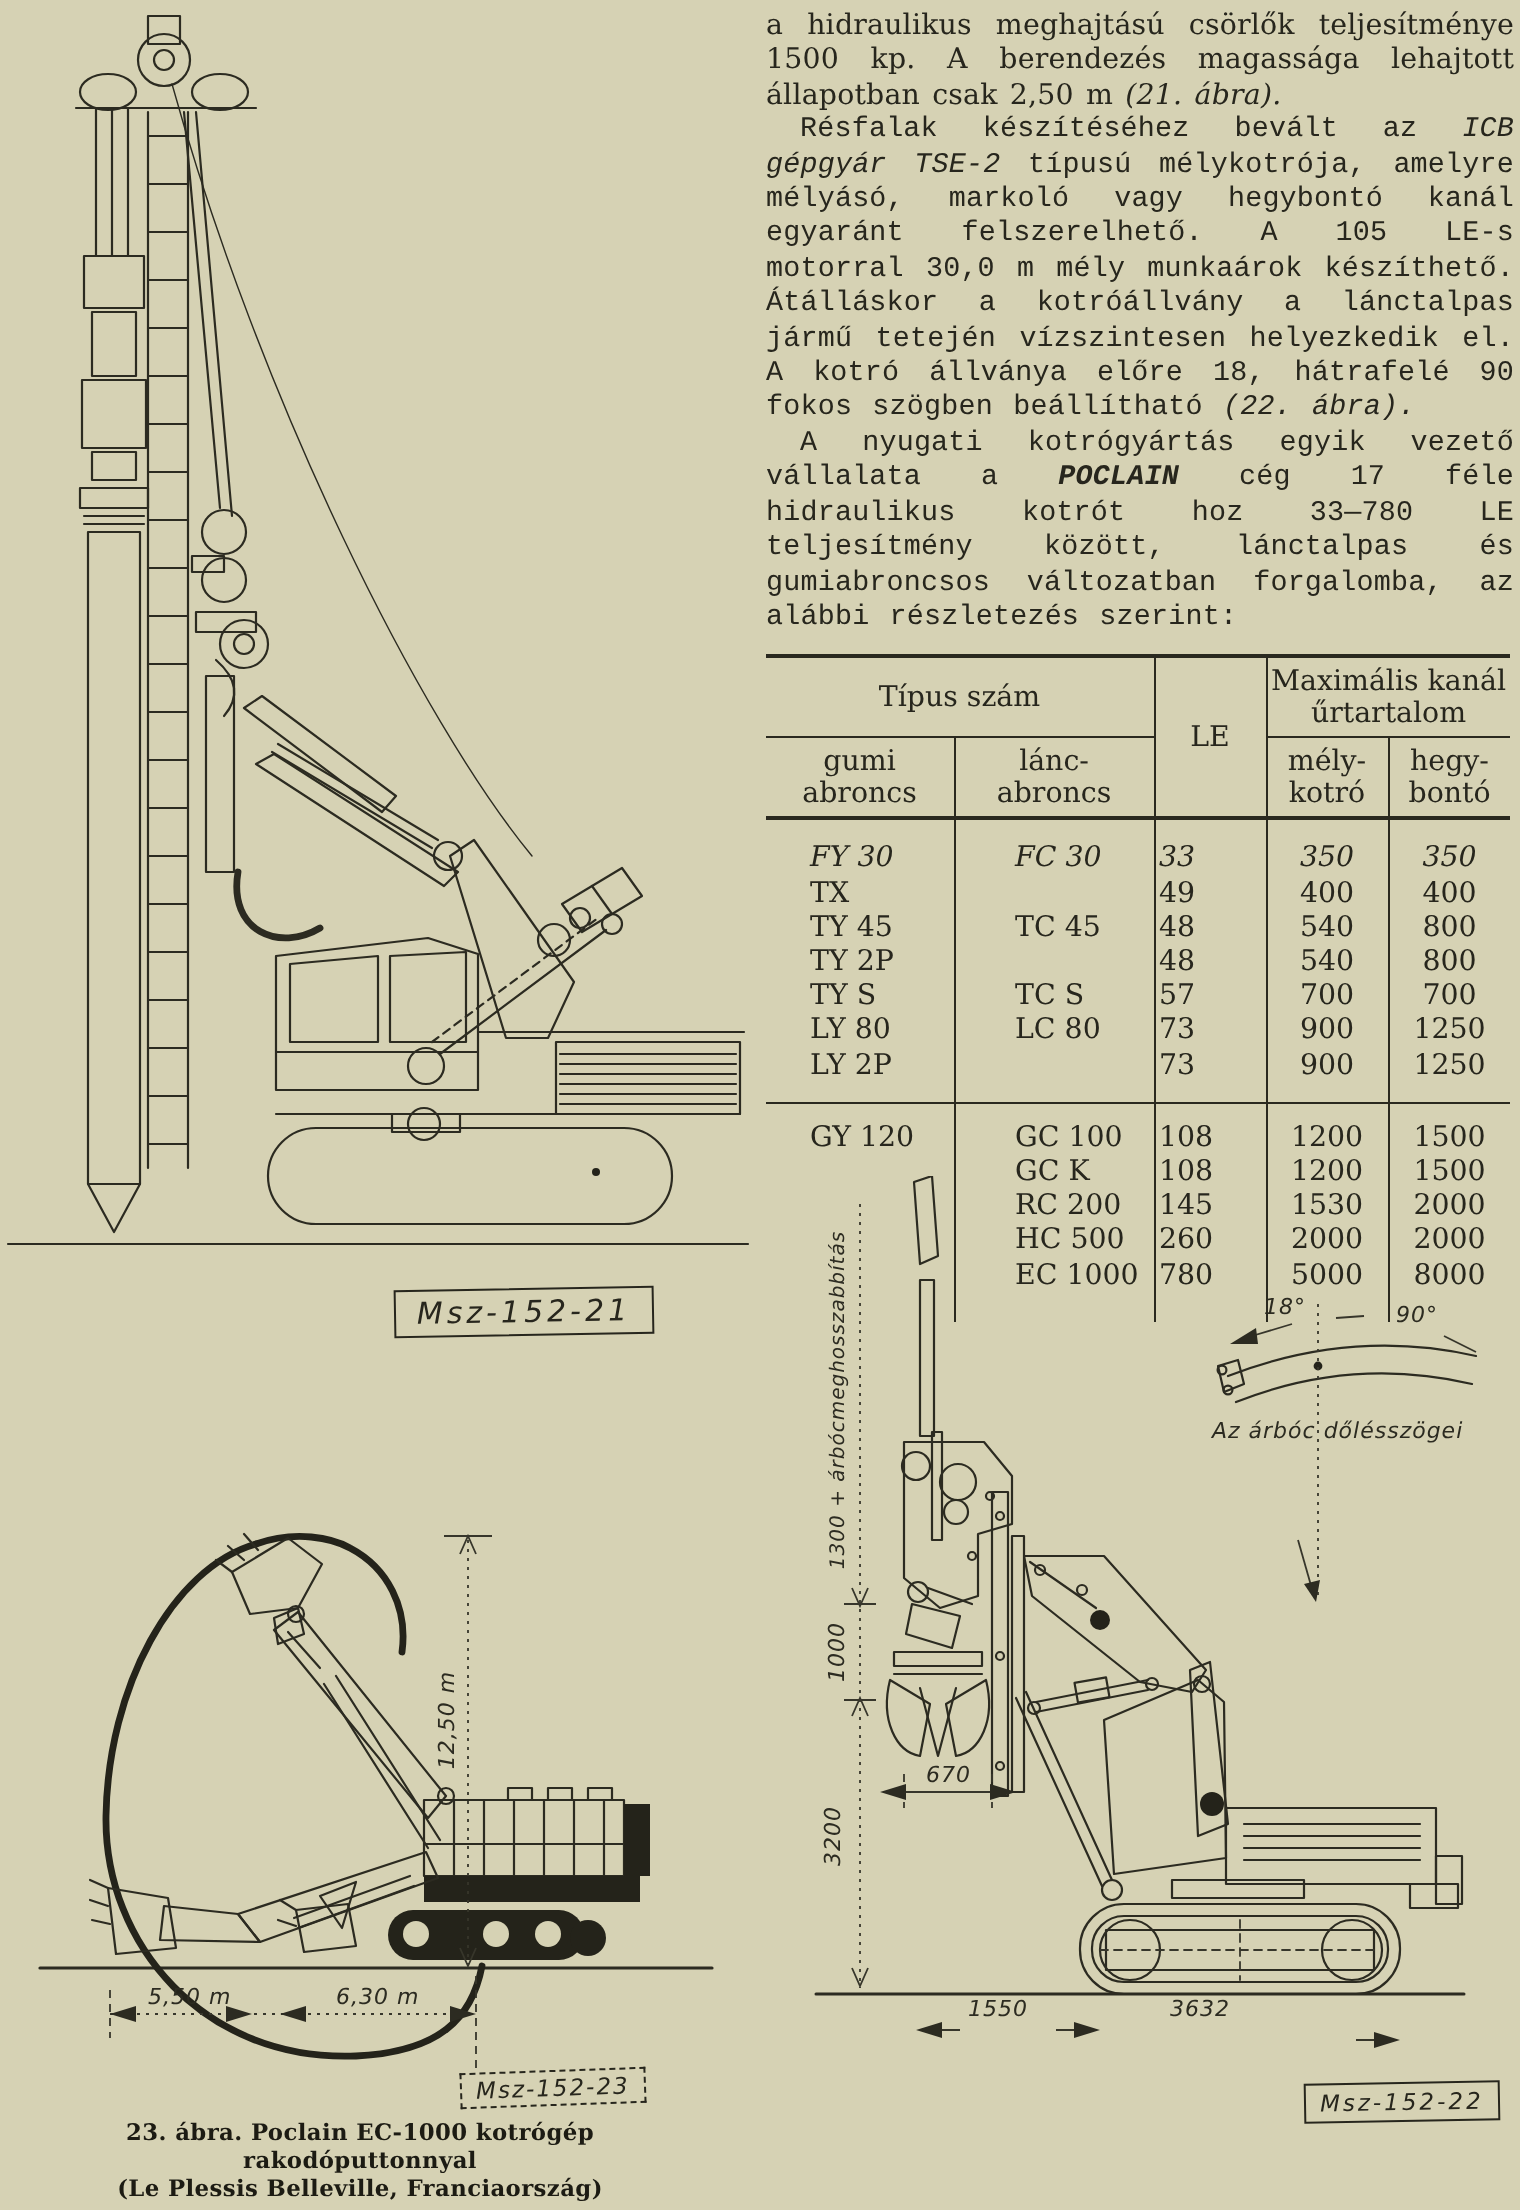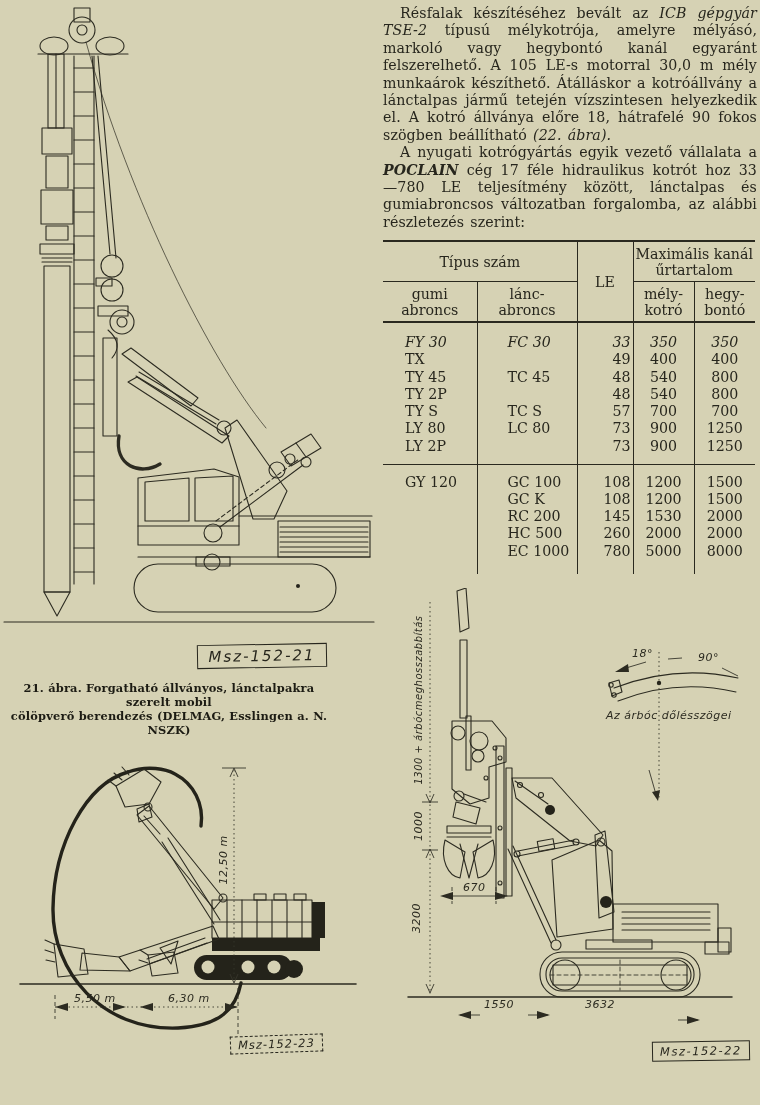--- a/index.html
+++ b/index.html
@@ -4,35 +4,35 @@
 <style>
   html,body{margin:0;padding:0;background:#9a957e;}
   .page{
     position:relative; width:760px; height:1105px; overflow:hidden;
     background:#d6d2b4; color:#27261d;
     font-family:"DejaVu Serif","Liberation Serif",serif;
   }
   
   .article{position:absolute; left:383px; top:5px; width:374px;}
   .para{margin:0; text-align:justify; font-size:14.2px; line-height:17.4px; letter-spacing:0.1px; word-spacing:1.5px;}
-  .para.indent{text-indent:17px;}
+  .para.indent{text-indent:17px;font-family:Liberation Mono, monospace;}
   .it{font-style:italic;}
   .bd{font-weight:bold;}
   
   table.spec{border-collapse:collapse; width:372px; margin-top:9px; font-size:14.2px; border-top:2.2px solid #2a291f;}
   table.spec thead{border-bottom:2.2px solid #2a291f;}
   table.spec th{font-weight:normal; text-align:center; white-space:pre-line; padding:4px 2px 3px; line-height:16px;margin-top:48px;}
   th.b-under{border-bottom:1.5px solid #2a291f;}
   th.le-col{border-left:1.5px solid #2a291f; border-right:1.5px solid #2a291f;}
   th.thin-r{border-right:1.1px solid #2a291f;}
   th.mid-r{border-right:1.5px solid #2a291f;}
   table.spec tbody td{padding:0 2px; line-height:17.2px;}
   table.spec tbody td:nth-child(1){text-align:left; padding-left:22px; border-right:1.1px solid #2a291f;}
   table.spec tbody td:nth-child(2){text-align:left; padding-left:30px;}
-  table.spec tbody td:nth-child(3){text-align:right; border-left:1.5px solid #2a291f; border-right:1.5px solid #2a291f;}
+  table.spec tbody td:nth-child(3){text-align:left; border-left:1.5px solid #2a291f; border-right:1.5px solid #2a291f;}
   table.spec tbody td:nth-child(4){text-align:center; border-right:1.5px solid #2a291f;}
   table.spec tbody td:nth-child(5){text-align:center;}
   tbody[data-name="table-group-1"] tr:first-child td{padding-top:11px;font-style:italic;}
   tbody[data-name="table-group-1"] tr:last-child td{padding-bottom:9px;}
   tbody[data-name="table-group-2"]{border-top:1.5px solid #2a291f;}
   tbody[data-name="table-group-2"] tr:first-child td{padding-top:9px;}
   tbody[data-name="table-group-2"] tr:last-child td{padding-bottom:14px;}
   
   .figsvg{position:absolute;}
   .stamp{
@@ -145,27 +145,24 @@
       <path d="M280 527 H368 M280 532 H368 M280 537 H368 M280 542 H368 M280 547 H368 M280 552 H368"></path>
       <line x1="138" y1="557" x2="370" y2="557"></line>
       <rect x="196" y="557" width="34" height="9"></rect>
 
       <rect x="134" y="564" width="202" height="48" rx="24"></rect>
       <circle cx="212" cy="562" r="8"></circle>
       <circle cx="298" cy="586" r="2" class="fillink"></circle>
     </g>
   </svg>
   <div class="stamp stamp21" data-name="drawing-stamp-21">Msz-152-21</div>
-  <div class="figcap cap21" data-name="figure-21-caption">
-    <div data-name="figure-21-caption-line1">21. ábra. Forgatható állványos, lánctalpakra szerelt mobil</div>
-    <div data-name="figure-21-caption-line2">cölöpverő berendezés (DELMAG, Esslingen a. N. NSZK)</div>
-  </div>
 
   <div class="article" data-name="text-column">
     <div data-name="paragraphs">
+        <p class="para" data-name="paragraph"><span data-name="paragraph-segment">a hidraulikus meghajtású csörlők teljesítménye 1500 kp. A berendezés magassága lehajtott állapotban csak 2,50 m </span><span class="it" data-name="paragraph-segment">(21. ábra).</span></p>
         <p class="para indent" data-name="paragraph"><span data-name="paragraph-segment">Résfalak készítéséhez bevált az </span><span class="it" data-name="paragraph-segment">ICB gépgyár TSE-2</span><span data-name="paragraph-segment"> típusú mélykotrója, amelyre mélyásó, markoló vagy hegybontó kanál egyaránt felszerelhető. A 105 LE-s motorral 30,0 m mély munkaárok készíthető. Átálláskor a kotróállvány a lánctalpas jármű tetején vízszintesen helyezkedik el. A kotró állványa előre 18, hátrafelé 90 fokos szögben beállítható </span><span class="it" data-name="paragraph-segment">(22. ábra).</span></p>
         <p class="para indent" data-name="paragraph"><span data-name="paragraph-segment">A nyugati kotrógyártás egyik vezető vállalata a </span><span class="it bd" data-name="paragraph-segment">POCLAIN</span><span data-name="paragraph-segment"> cég 17 féle hidraulikus kotrót hoz 33—780 LE teljesítmény között, lánctalpas és gumiabroncsos változatban forgalomba, az alábbi részletezés szerint:</span></p>
       </div>
 
     <table class="spec" data-name="poclain-spec-table">
       <colgroup>
         <col style="width:94px">
           <col style="width:100px">
           <col style="width:56px">
         <col style="width:61px">
@@ -333,20 +330,24 @@
       <line class="dim dash" x1="230" y1="276" x2="230" y2="322"></line>
       <polygon class="arrow" points="47,295 60,291 60,299"></polygon>
       <polygon class="arrow" points="118,295 105,291 105,299"></polygon>
       <polygon class="arrow" points="132,295 145,291 145,299"></polygon>
       <polygon class="arrow" points="230,295 217,291 217,299"></polygon>
       <text class="hand" x="66" y="290" data-name="dim-label-reach-left">5,50 m</text>
       <text class="hand" x="160" y="290" data-name="dim-label-reach-right">6,30 m</text>
     </g>
   </svg>
   <div class="stamp stamp23" data-name="drawing-stamp-23">Msz-152-23</div>
+  <div class="figcap cap23" data-name="figure-23-caption">
+    <div data-name="figure-23-caption-line1">23. ábra. Poclain EC-1000 kotrógép rakodóputtonnyal</div>
+    <div data-name="figure-23-caption-line2">(Le Plessis Belleville, Franciaország)</div>
+  </div>
 
   <svg class="figsvg" style="left:400px;top:588px" width="360" height="445" viewBox="0 0 360 445" data-name="figure-22-drawing">
     <g class="ln" data-name="icb-excavator-drawing">
 
       <path d="M57 3 L66 0 L69 40 L60 44 Z"></path>
       <rect x="60" y="52" width="7" height="78"></rect>
       <rect x="66" y="128" width="5" height="54"></rect>
 
       <polygon points="52,133 92,133 106,150 106,174 89,179 89,210 70,216 52,201"></polygon>
       <circle cx="58" cy="145" r="7"></circle>

